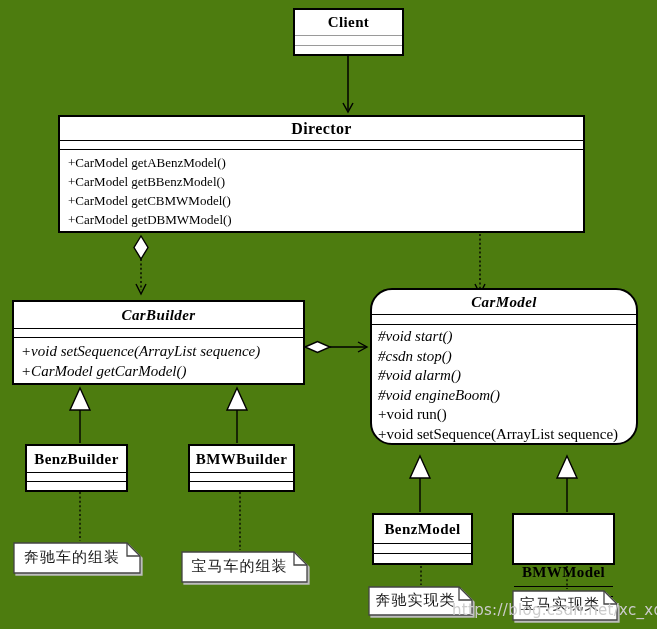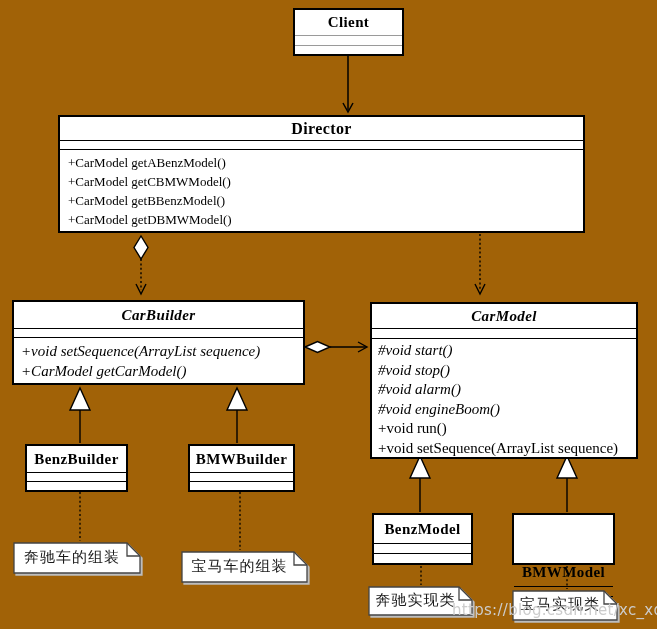--- a/index.html
+++ b/index.html
@@ -1,17 +1,17 @@
 <!DOCTYPE html>
 <html><head>
 <meta charset="utf-8">
 <style>
   html,body{margin:0;padding:0;background:#ffffff;}
   #canvas{
-    position:relative;width:657px;height:629px;background:#a16207;overflow:hidden;
+    position:relative;width:657px;height:629px;background:#4d7c0f;overflow:hidden;
     font-family:"Liberation Serif","DejaVu Serif",serif;color:#000;
   }
   #connectors{position:absolute;left:0;top:0;z-index:1;}
   .uml-class{
     position:absolute;background:#fff;border:2px solid #000;box-sizing:border-box;z-index:2;
   }
   .uml-class .title{
     text-align:center;font-weight:bold;font-size:15px;letter-spacing:.4px;
     border-bottom:1px solid #000;display:flex;align-items:center;justify-content:center;
     box-sizing:border-box;
@@ -98,41 +98,41 @@
     <div class="title" style="height:26px;border-bottom-color:#9a9a9a;">Client</div>
     <div class="comp gray" style="height:10px;"></div>
     <div class="comp last" style="height:8px;"></div>
   </div>
 
   <div class="uml-class" style="left:58px;top:115px;width:527px;height:118px;">
     <div class="title" style="height:24px;font-size:16px;">Director</div>
     <div class="comp" style="height:9px;"></div>
     <div class="methods" style="padding:3px 0 0 8px;line-height:19px;font-size:13px;">
       <div class="m">+CarModel getABenzModel()</div>
+      <div class="m">+CarModel getBBenzModel()</div>
       <div class="m">+CarModel getCBMWModel()</div>
-      <div class="m">+CarModel getBBenzModel()</div>
       <div class="m">+CarModel getDBMWModel()</div>
     </div>
   </div>
 
   <div class="uml-class" style="left:12px;top:300px;width:293px;height:85px;">
     <div class="title abstract" style="height:27px;">CarBuilder</div>
     <div class="comp" style="height:9px;"></div>
     <div class="methods" style="padding:3px 0 0 7px;line-height:20px;">
       <div class="m it">+void setSequence(ArrayList sequence)</div>
       <div class="m it">+CarModel getCarModel()</div>
     </div>
   </div>
 
-  <div class="uml-class" style="left:370px;top:302px;width:268px;height:157px;">
+  <div class="uml-class" style="left:370px;top:288px;width:268px;height:157px;border-radius:22px;">
     <div class="title abstract" style="height:25px;">CarModel</div>
     <div class="comp" style="height:10px;"></div>
     <div class="methods" style="padding:2px 6px 0 6px;line-height:19.5px;">
       <div class="m it">#void start()</div>
-      <div class="m it">#void stop()</div>
+      <div class="m it">#csdn stop()</div>
       <div class="m it">#void alarm()</div>
       <div class="m it">#void engineBoom()</div>
       <div class="m">+void run()</div>
       <div class="m">+void setSequence(ArrayList sequence)</div>
     </div>
   </div>
 
   <div class="uml-class" style="left:25px;top:444px;width:103px;height:48px;">
     <div class="title" style="height:27px;">BenzBuilder</div>
     <div class="comp" style="height:9px;"></div>

